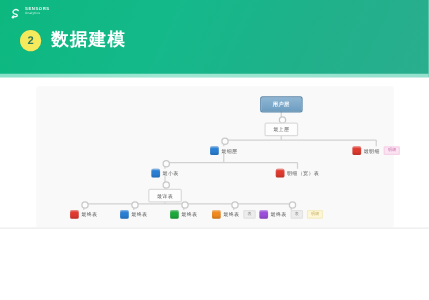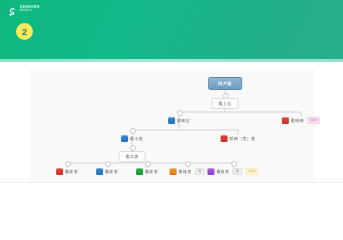--- a/index.html
+++ b/index.html
@@ -107,20 +107,21 @@
         </svg>
       </span>
       <span class="logo-txt">
         <span class="logo-t1">SENSORS</span>
         <span class="logo-t2">Analytics</span>
       </span>
     </div>
 
     <div class="title-row">
       <span class="badge-num">2</span>
+      <span class="title-txt">数据建模</span>
     </div>
   </div>
 
   <div class="body-area">
     <div class="panel">
       <div class="tree" id="tree">
 
         <svg width="286" height="113">
           <g stroke="#d2d2d2" stroke-width="1" fill="none">
 

